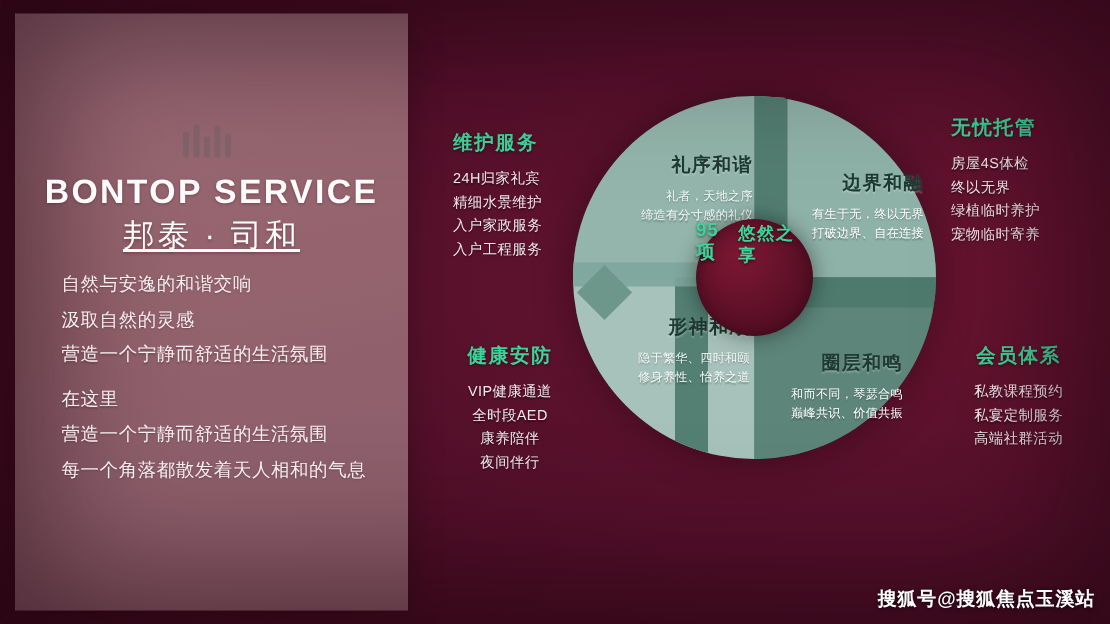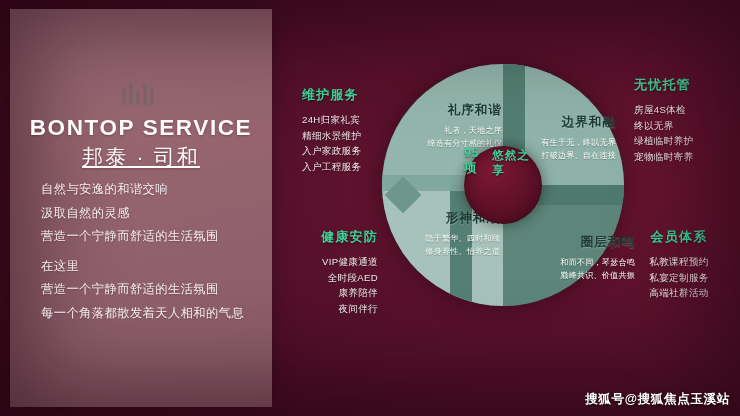--- a/index.html
+++ b/index.html
@@ -78,21 +78,21 @@
   .corner{position:absolute;}
   .corner .c-title{
     color:#3dd39a;font-size:13px;font-weight:700;letter-spacing:1.2px;
     margin:0 0 8px 0;text-shadow:0 1px 2px rgba(0,0,0,.5);
   }
   .corner .c-item{
     color:#f2e9ec;font-size:9.6px;letter-spacing:.3px;line-height:1.62;
     white-space:nowrap;text-shadow:0 1px 1px rgba(0,0,0,.45);
   }
   #corner-tl{left:302px;top:86px;text-align:left;}
-  #corner-bl{left:302px;top:228px;text-align:right;width:76px;}
+  #corner-bl{left:302px;top:228px;text-align:center;width:76px;}
   #corner-tr{left:634px;top:76px;width:90px;}
   #corner-br{left:634px;top:228px;text-align:center;width:90px;}
 
   
   .diagram{
     position:absolute;left:382px;top:64px;width:242px;height:242px;
   }
   .ring{
     position:absolute;inset:0;border-radius:50%;
     background:#2f5e52;
@@ -121,21 +121,21 @@
     color:#1d3a33;font-size:12.6px;font-weight:700;letter-spacing:1px;
     margin:0 0 5px 0;text-shadow:0 1px 1px rgba(255,255,255,.25);
   }
   .q-label .ql-sub{
     color:#ffffff;font-size:8.1px;letter-spacing:.2px;line-height:1.65;
     white-space:nowrap;text-shadow:0 1px 1px rgba(0,0,0,.3);
   }
   #ql-tl{left:14px;top:38px;width:106px;}
   #ql-tr{left:122px;top:50px;width:112px;}
   #ql-bl{left:8px;top:146px;width:110px;}
-  #ql-br{left:137px;top:170px;width:116px;}
+  #ql-br{left:104px;top:170px;width:116px;}
   #ql-tl .ql-sub,#ql-bl .ql-sub{color:#f4fbf8;}
 
   .core{
     position:absolute;left:50%;top:50%;transform:translate(-50%,-50%);
     width:78px;height:78px;border-radius:50%;
     background:radial-gradient(circle at 38% 32%, #7d1734 0%, #5e1028 55%, #4b0c20 100%);
     display:flex;flex-direction:row;align-items:flex-start;justify-content:center;
     box-shadow:0 0 14px rgba(0,0,0,.45), inset 0 0 12px rgba(0,0,0,.35);
   }
   .core .core-top{

